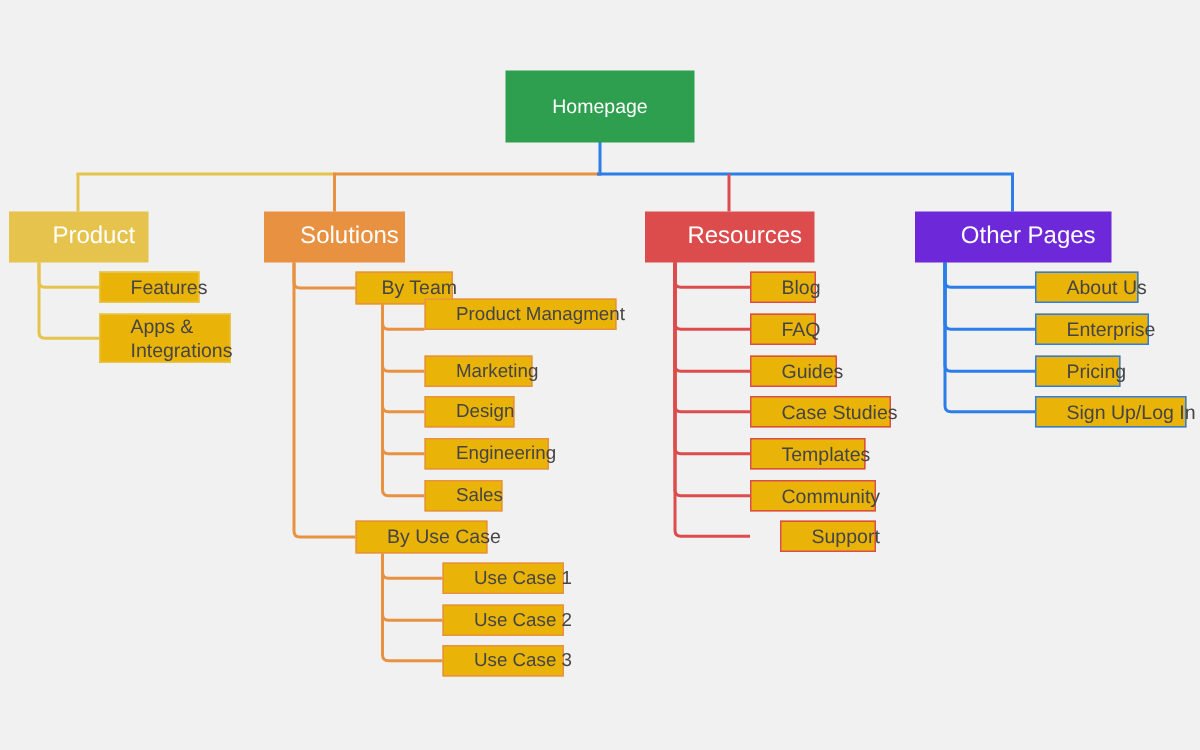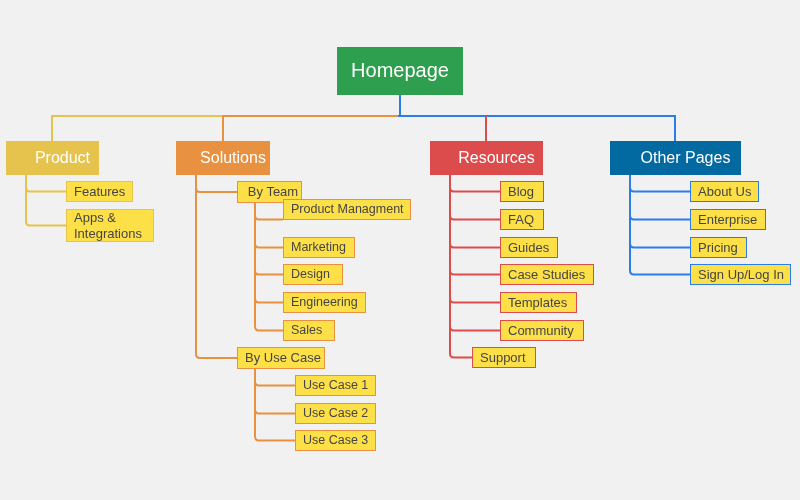--- a/index.html
+++ b/index.html
@@ -35,34 +35,34 @@
     white-space: pre;
     line-height: 1.18;
   }
   
   .node.filled {
     color: #ffffff;
     justify-content: center;
     text-align: center;
   }
   .node.root {
-    font-size: 20px;
+    font-size: 13px;
   }
   .node.l1 {
     font-size: 16px;
     padding-left: 20px;
   }
   
   .node.outlined {
-    background: #fde047;
+    background: #eab308;
     color: #454545;
     font-size: 12.5px;
     border-style: solid;
     border-width: 1.6px;
-    padding-left: 7px;
+    padding-left: 20px;
     justify-content: flex-start;
     text-align: left;
   }
   .node.outlined.l2 {
     font-size: 13px;
   }
   .node.multiline {
     align-items: center;
   }
   .node.multiline .lines {
@@ -124,19 +124,19 @@
     <div class="node outlined" style="left: 295px; top: 375px; width: 81px; height: 21px; border-color: rgb(232, 145, 65);"><span>Use Case 1</span></div>
     <div class="node outlined" style="left: 295px; top: 403px; width: 81px; height: 21px; border-color: rgb(232, 145, 65);"><span>Use Case 2</span></div>
     <div class="node outlined" style="left: 295px; top: 430px; width: 81px; height: 21px; border-color: rgb(232, 145, 65);"><span>Use Case 3</span></div>
     <div class="node filled l1" style="left: 430px; top: 141px; width: 113px; height: 34px; background: rgb(221, 76, 76); text-align: right;"><span>Resources</span></div>
     <div class="node outlined l2" style="left: 500px; top: 181px; width: 44px; height: 21px; border-color: rgb(221, 76, 76);"><span>Blog</span></div>
     <div class="node outlined l2" style="left: 500px; top: 209px; width: 44px; height: 21px; border-color: rgb(221, 76, 76);"><span>FAQ</span></div>
     <div class="node outlined l2" style="left: 500px; top: 237px; width: 58px; height: 21px; border-color: rgb(221, 76, 76);"><span>Guides</span></div>
     <div class="node outlined l2" style="left: 500px; top: 292px; width: 77px; height: 21px; border-color: rgb(221, 76, 76);"><span>Templates</span></div>
     <div class="node outlined l2" style="left: 500px; top: 264px; width: 94px; height: 21px; border-color: rgb(221, 76, 76);"><span>Case Studies</span></div>
     <div class="node outlined l2" style="left: 500px; top: 320px; width: 84px; height: 21px; border-color: rgb(221, 76, 76);"><span>Community</span></div>
-    <div class="node outlined l2" style="left: 472px; top: 347px; width: 64px; height: 21px; border-color: rgb(221, 76, 76);"><span>Support</span></div>
-    <div class="node filled l1" style="left: 610px; top: 141px; width: 131px; height: 34px; background: #0369a1;"><span>Other Pages</span></div>
+    <div class="node outlined l2" style="left: 520px; top: 347px; width: 64px; height: 21px; border-color: rgb(221, 76, 76);"><span>Support</span></div>
+    <div class="node filled l1" style="left: 610px; top: 141px; width: 131px; height: 34px; background: #6d28d9;"><span>Other Pages</span></div>
     <div class="node outlined l2" style="left: 690px; top: 181px; width: 69px; height: 21px; border-color: rgb(43, 125, 233);"><span>About Us</span></div>
     <div class="node outlined l2" style="left: 690px; top: 209px; width: 76px; height: 21px; border-color: rgb(43, 125, 233);"><span>Enterprise</span></div>
     <div class="node outlined l2" style="left: 690px; top: 237px; width: 57px; height: 21px; border-color: rgb(43, 125, 233);"><span>Pricing</span></div>
     <div class="node outlined l2" style="left: 690px; top: 264px; width: 101px; height: 21px; border-color: rgb(43, 125, 233);"><span>Sign Up/Log In</span></div>
   </div>
 
 </body></html>

